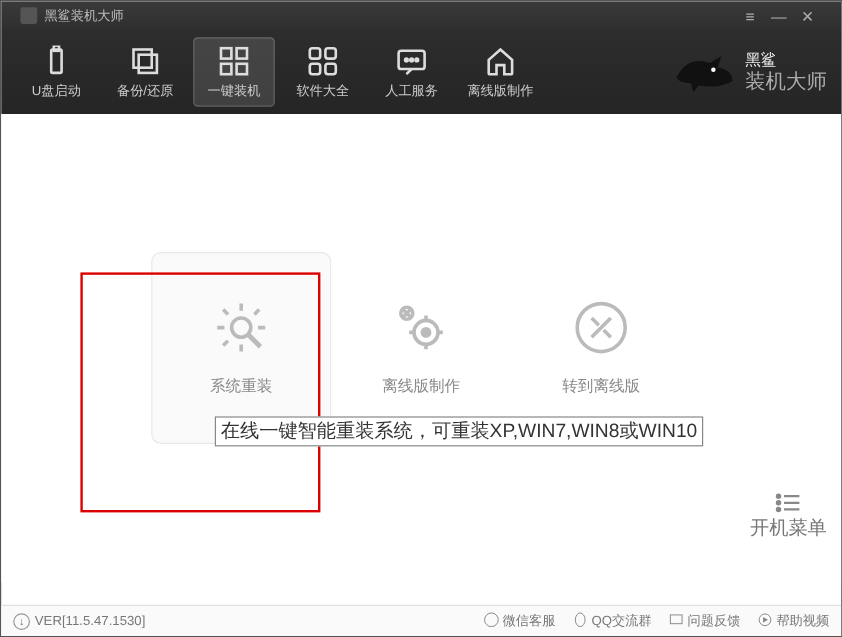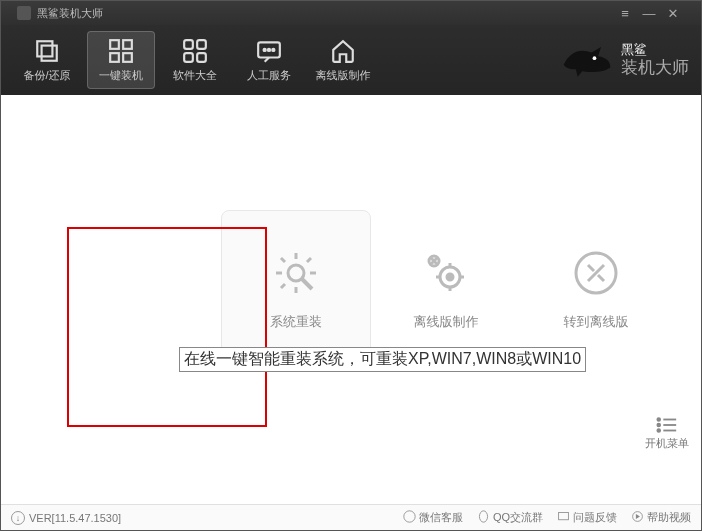--- a/index.html
+++ b/index.html
@@ -11,48 +11,57 @@
 .toolbar{height:70px;background:linear-gradient(#2d2d2d,#252525);display:flex;align-items:center;padding:0 12px;gap:6px}
 .tb-item{width:68px;height:58px;display:flex;flex-direction:column;align-items:center;justify-content:center;color:#ccc;font-size:11px;border-radius:4px;cursor:pointer;gap:4px}
 .tb-item.active{background:rgba(255,255,255,0.12);border:1px solid rgba(255,255,255,0.2)}
 .tb-item .ico{width:26px;height:26px;display:flex;align-items:center;justify-content:center}
 .tb-item svg{stroke:#ddd;fill:none;stroke-width:2}
 .brand{margin-left:auto;display:flex;align-items:center;gap:6px;color:#eee}
 .brand .shark{width:56px;height:40px}
 .brand .txt{font-size:13px;line-height:1.2;color:#eee}
 .brand .txt .line2{font-size:17px;color:#aaa}
 .main{position:relative;height:390px;background:#fff}
-.cards{display:flex;justify-content:flex-end;align-items:center;height:100%;padding:0 30px}
+.cards{display:flex;justify-content:center;align-items:center;height:100%;padding:0 30px}
 .card{width:150px;height:160px;display:flex;flex-direction:column;align-items:center;justify-content:center;gap:16px;cursor:pointer}
 .card.boxed{border:1px solid #e8e8e8;border-radius:8px;background:#fafafa}
 .card .cico{width:48px;height:48px}
 .card .clabel{font-size:13px;color:#888}
 .highlight{position:absolute;border:2px solid #d00;pointer-events:none}
 .tooltip{position:absolute;background:#fff;border:1px solid #888;font-size:16px;padding:1px 4px;white-space:nowrap;color:#333}
 .footer{position:absolute;bottom:0;left:0;right:0;height:26px;border-top:1px solid #e0e0e0;display:flex;align-items:center;padding:0 10px;font-size:11px;color:#777;background:#fafafa}
 .footer .ver-ico{width:14px;height:14px;border:1px solid #999;border-radius:50%;display:flex;align-items:center;justify-content:center;font-size:9px;margin-right:4px}
 .footer .spacer{flex:1}
 .footer .fitem{display:flex;align-items:flex-start;gap:3px;margin-left:14px;cursor:pointer}
 .footer .fico{width:13px;height:13px}
-.startmenu{position:absolute;right:12px;bottom:34px;display:flex;flex-direction:column;align-items:center;gap:2px;cursor:pointer;color:#777;font-size:11px}
+.startmenu{position:absolute;right:12px;bottom:34px;display:flex;flex-direction:column;align-items:center;gap:2px;cursor:pointer;color:#777;font-size:16px}
 .startmenu svg{width:22px;height:18px}
 </style>
 </head>
 <body>
 
 <div class="titlebar">
   <div class="win-icon"></div>
   <span>黑鲨装机大师</span>
   <div class="spacer"></div>
   <div class="sys-btn">≡</div>
   <div class="sys-btn">—</div>
   <div class="sys-btn">✕</div>
 </div>
 
 <div class="toolbar">
+  <div class="tb-item">
+    <div class="ico">
+        <svg viewBox="0 0 24 24">
+          <rect x="8" y="3" width="8" height="18" rx="1"></rect>
+          <rect x="10" y="0" width="4" height="4"></rect>
+        </svg>
+      </div>
+    <span>U盘启动</span>
+  </div>
   <div class="tb-item">
     <div class="ico">
         <svg viewBox="0 0 24 24">
           <rect x="3" y="3" width="14" height="14"></rect>
           <rect x="7" y="7" width="14" height="14"></rect>
         </svg>
       </div>
     <span>备份/还原</span>
   </div>
   <div class="tb-item active">

